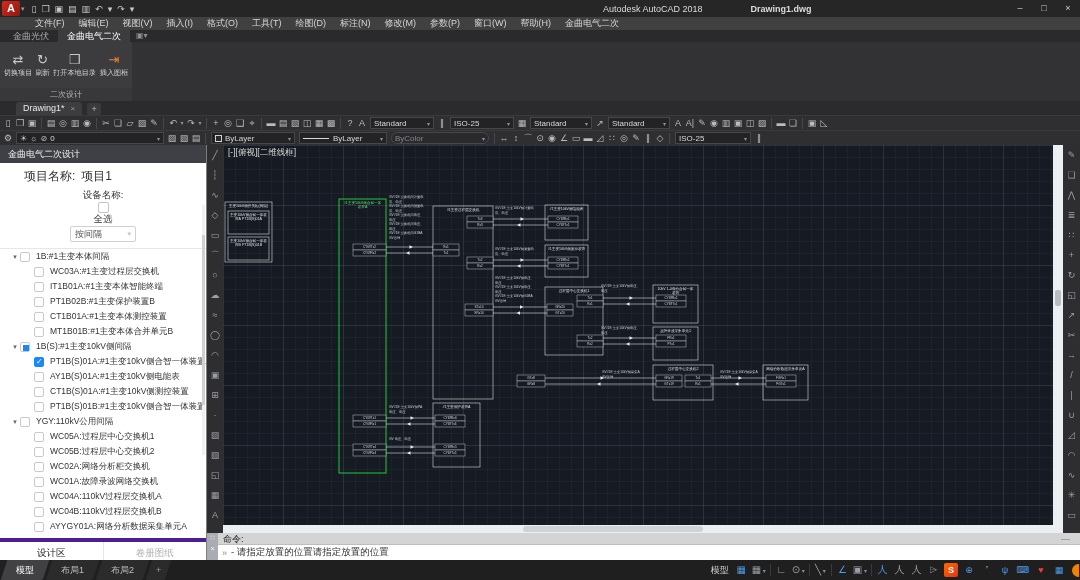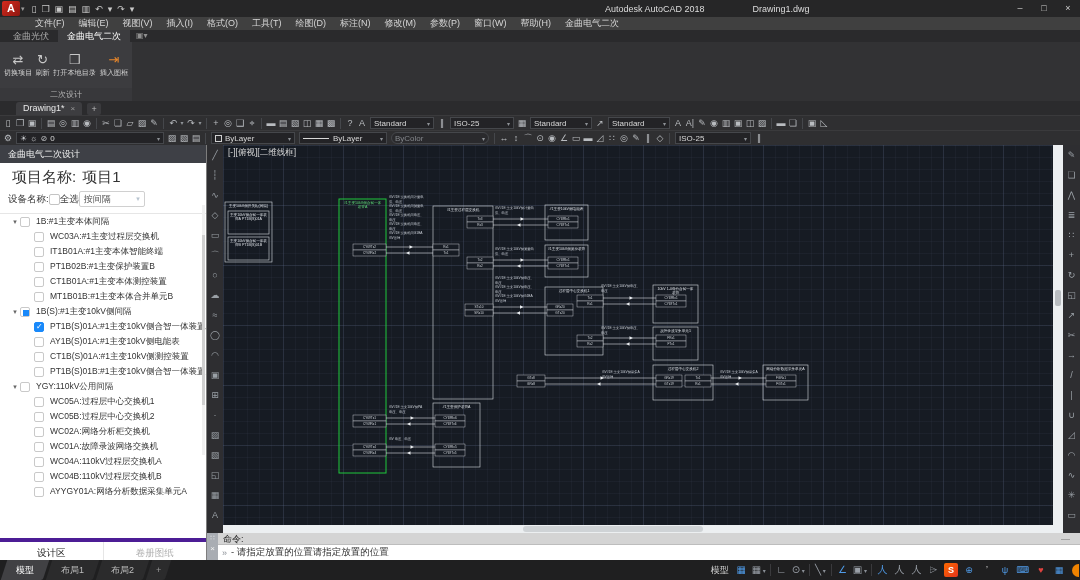--- a/index.html
+++ b/index.html
@@ -6,21 +6,21 @@
   *{box-sizing:border-box;font-family:"Liberation Sans","DejaVu Sans",sans-serif;}
   #app{position:relative;width:1080px;height:580px;overflow:hidden;background:#2d2d30;font-size:9px;color:#d6d6d6;}
 
   
   .titlebar{position:absolute;left:0;top:0;width:1080px;height:17px;background:#262627;display:flex;align-items:center;}
   .acad-logo{width:18px;height:15px;margin-left:2px;background:linear-gradient(135deg,#d42b1e,#8f1710);color:#fff;font-weight:bold;font-size:11px;text-align:center;line-height:15px;border-radius:2px;}
   .logo-caret{color:#9a9a9a;font-size:7px;margin:0 3px 0 1px;}
   .qat{display:flex;align-items:center;gap:5px;margin-left:4px;color:#c9c9c9;font-size:9px;}
   .qat span{cursor:default;}
   .title-center{position:absolute;left:320px;width:760px;text-align:center;color:#dcdcdc;font-size:9px;white-space:pre;}
-  .title-center .fn{margin-left:48px;}
+  .title-center .fn{margin-left:48px;font-weight:bold;}
   .win-controls{margin-left:auto;display:flex;height:100%;}
   .win-controls span{width:24px;text-align:center;line-height:17px;color:#cfcfcf;font-size:9px;}
 
   
   .menubar{position:absolute;left:0;top:17px;width:1080px;height:13px;background:#404040;display:flex;align-items:center;padding-left:28px;}
   .menu-item{padding:0 7px;line-height:13px;color:#d6d6d6;font-size:9px;white-space:nowrap;}
 
   
   .ribbontabs{position:absolute;left:0;top:30px;width:1080px;height:12px;background:#2a2a2c;display:flex;align-items:flex-end;padding-left:4px;}
   .rtab{padding:0 9px;line-height:12px;font-size:9px;color:#a8a8a8;}
@@ -52,23 +52,23 @@
   .tdd{height:12px;background:#232326;border:1px solid #45474b;color:#d8d8d8;font-size:8px;display:flex;align-items:center;padding:0 3px;margin:0 2px;white-space:nowrap;overflow:hidden;}
   .tdd .caret{margin-left:auto;color:#8d9196;font-size:6px;padding-left:3px;}
   .tdd.muted{color:#84878c;background:#2a2a2d;border-radius:6px;}
   .swatch{width:7px;height:7px;border:1px solid #cfcfcf;margin-right:3px;background:#2a2a2d;}
   .ltline{width:26px;height:1px;background:#d8d8d8;margin-right:4px;}
   .laybit{margin-right:3px;color:#c8cacd;font-size:8px;}
 
   
   .leftpanel{position:absolute;left:0;top:145px;width:207px;height:415px;background:#fff;border-right:1px solid #7d7d7d;}
   .lp-header{height:18px;line-height:18px;background:#3e4046;color:#f0f0f0;font-size:9px;padding-left:8px;}
-  .lp-row1{padding:5px 8px 0 12px;font-size:15px;color:#333;}
+  .lp-row1{padding:5px 8px 0 24px;font-size:12px;color:#333;}
   .lp-row1 .pv{margin-left:6px;color:#333;}
-  .lp-row2{display:flex;align-items:center;gap:0;padding:4px 8px 4px 8px;font-size:9.5px;color:#333;}
+  .lp-row2{display:flex;align-items:center;gap:0;padding:4px 8px 4px 8px;font-size:9.5px;color:#333;flex-direction:column;}
   .cbx{width:11px;height:11px;border:1px solid #c4c4c4;border-radius:2px;background:#fff;flex:none;}
   .lp-select{width:66px;height:16px;border:1px solid #d0d0d0;border-radius:2px;display:flex;align-items:center;padding:0 4px;color:#555;font-size:9px;}
   .lp-select .caret{margin-left:auto;color:#b8c4d0;font-size:7px;}
   .lp-divider{border-top:1px solid #e6e6e6;margin-top:2px;}
   .lp-tree{position:relative;height:332px;overflow:hidden;}
   .trow{height:15px;display:flex;align-items:center;font-size:8.5px;color:#333;white-space:nowrap;}
   .trow .caret0{width:10px;text-align:center;color:#666;font-size:7px;flex:none;}
   .trow .cb{width:10px;height:10px;border:1px solid #c9c9c9;border-radius:2px;margin-right:6px;flex:none;position:relative;background:#fff;}
   .trow .cb.c{background:#1989fa;border-color:#1989fa;}
   .trow .cb.c::after{content:"✓";position:absolute;left:1px;top:-1px;color:#fff;font-size:8px;}

